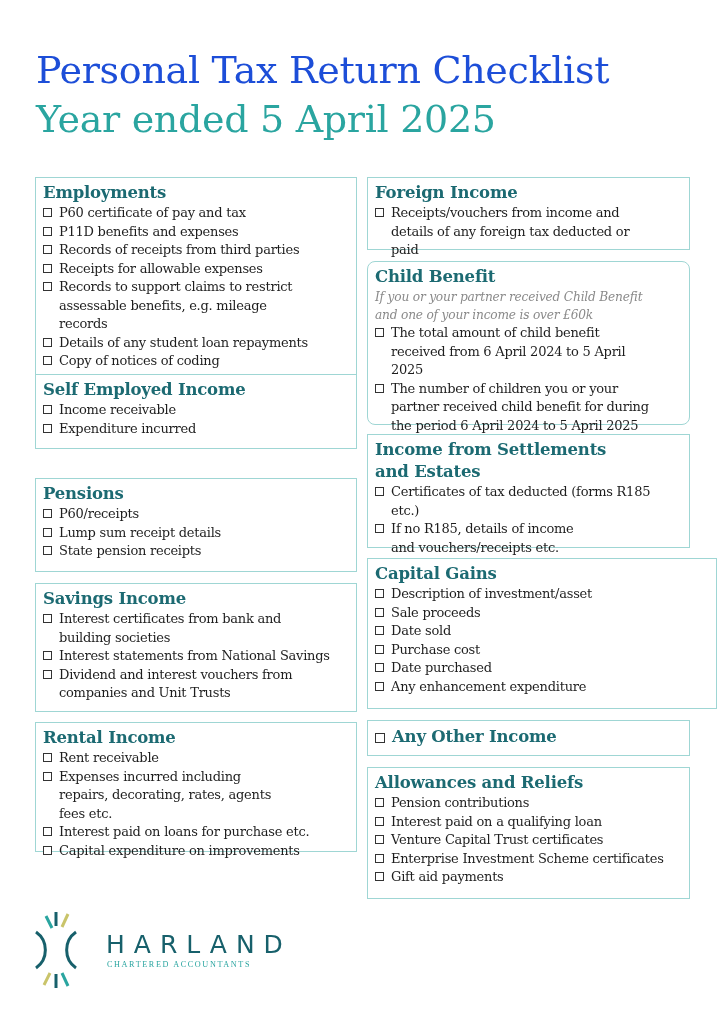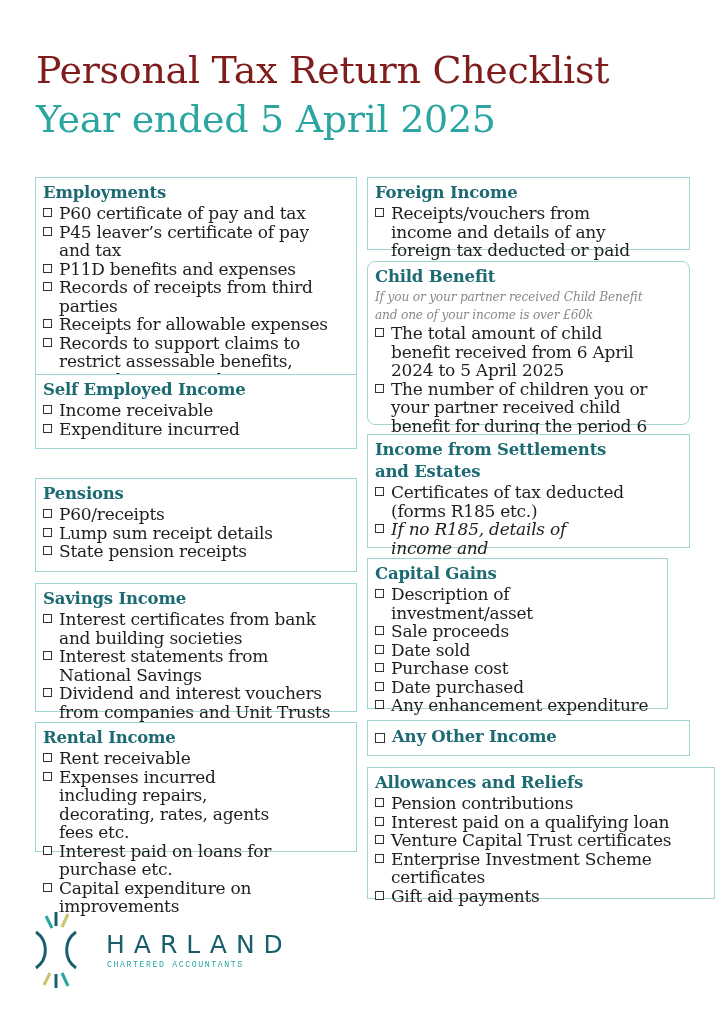--- a/index.html
+++ b/index.html
@@ -1,53 +1,52 @@
 <!DOCTYPE html>
 <html><head>
 <meta charset="utf-8">
 <style>
   html, body { margin:0; padding:0; background:#ffffff; }
   body { width:724px; height:1024px; position:relative; overflow:hidden;
          font-family:"DejaVu Serif","Liberation Serif",serif; color:#1e1e1e; }
   .title { position:absolute; left:36px; top:48px; font-size:38px; line-height:44px;
-           color:#7f1d1d; white-space:nowrap; letter-spacing:-0.3px;
+           color:#1d4ed8; white-space:nowrap; letter-spacing:-0.3px;
            font-family:"DejaVu Serif",serif; }
   .subtitle { position:absolute; left:36px; top:97px; font-size:38px; line-height:44px;
               color:#2aa5a0; white-space:nowrap; letter-spacing:-0.3px;
               font-family:"DejaVu Serif",serif; }
   .box { position:absolute; border:1.5px solid #9fd6d4; box-sizing:border-box;
          padding:4px 14px 0 7px; background:#fff; }
   .box h2 { margin:0; font-weight:bold; font-size:16.5px; line-height:22px;
             color:#1c6a72; letter-spacing:-0.2px; }
   .box .note { font-style:italic; color:#8a8a8a; font-size:12.2px; line-height:18px; letter-spacing:-0.2px; }
   ul { list-style:none; margin:0; padding:0; }
-  li { position:relative; padding-left:16px; font-size:17px; line-height:18.5px;
+  li { position:relative; padding-left:16px; font-size:13px; line-height:18.5px;
        letter-spacing:-0.25px; }
   li .cb { position:absolute; left:0; top:4px; width:9px; height:9px;
            border:1.2px solid #333; box-sizing:border-box; background:#fff; cursor:pointer; }
   .inline-head { display:flex; align-items:center; }
   .inline-head .cb { position:static; width:10px; height:10px; border:1.3px solid #333;
                      box-sizing:border-box; margin-right:7px; margin-top:2px; }
   .logo { position:absolute; left:30px; top:910px; width:240px; height:80px; }
   .logo-word { position:absolute; left:76px; top:20px; font-family:"DejaVu Sans","Liberation Sans",sans-serif;
                font-size:25px; letter-spacing:9px; color:#17606b; font-weight:normal; }
-  .logo-sub { position:absolute; left:77px; top:50px; font-family:Liberation Mono, monospace;
+  .logo-sub { position:absolute; left:77px; top:50px; font-family:Liberation Serif, serif;
               font-size:8.2px; letter-spacing:1.6px; color:#2aa5a0; white-space:nowrap; }
 </style>
 </head>
 <body>
 
 <div class="title">Personal Tax Return Checklist</div>
 <div class="subtitle">Year ended 5 April 2025</div>
 
 <div class="box" style="left:35px; top:177px; width:322px; height:205px;">
   <h2>Employments</h2>
   <ul>
     <li><span class="cb"></span><span>P60 certificate of pay and tax</span></li>
-    <li><span class="cb"></span><span>P45 leaver’s certificate of pay and tax</span></li>
     <li><span class="cb"></span><span>P11D benefits and expenses</span></li>
     <li><span class="cb"></span><span>Records of receipts from third parties</span></li>
     <li><span class="cb"></span><span>Receipts for allowable expenses</span></li>
     <li style="padding-right:30px;"><span class="cb"></span><span>Records to support claims to restrict assessable benefits, e.g. mileage records</span></li>
     <li><span class="cb"></span><span>Details of any student loan repayments</span></li>
     <li><span class="cb"></span><span>Copy of notices of coding</span></li>
   </ul>
 </div>
 
 <div class="box" style="left:35px; top:374px; width:322px; height:75px;">
@@ -99,44 +98,44 @@
   <ul>
     <li style="padding-right:30px;"><span class="cb"></span><span>The total amount of child benefit received from 6 April 2024 to 5 April 2025</span></li>
     <li style="padding-right:20px;"><span class="cb"></span><span>The number of children you or your partner received child benefit for during the period 6 April 2024 to 5 April 2025</span></li>
   </ul>
 </div>
 
 <div class="box" style="left:367px; top:434px; width:323px; height:114px;">
   <h2 style="padding-right:50px;">Income from Settlements and Estates</h2>
   <ul>
     <li><span class="cb"></span><span>Certificates of tax deducted (forms R185 etc.)</span></li>
-    <li style="padding-right:80px;font-style:italic;"><span class="cb"></span><span>If no R185, details of income and vouchers/receipts etc.</span></li>
+    <li style="padding-right:80px;"><span class="cb"></span><span>If no R185, details of income and vouchers/receipts etc.</span></li>
   </ul>
 </div>
 
-<div class="box" style="left:367px; top:558px; width:301px; height:151px;">
+<div class="box" style="left:367px; top:558px; width:350px; height:151px;">
   <h2>Capital Gains</h2>
   <ul>
     <li><span class="cb"></span><span>Description of investment/asset</span></li>
     <li><span class="cb"></span><span>Sale proceeds</span></li>
     <li><span class="cb"></span><span>Date sold</span></li>
     <li><span class="cb"></span><span>Purchase cost</span></li>
     <li><span class="cb"></span><span>Date purchased</span></li>
     <li><span class="cb"></span><span>Any enhancement expenditure</span></li>
   </ul>
 </div>
 
 <div class="box" style="left:367px; top:720px; width:323px; height:36px; padding-top:5px;">
   <div class="inline-head">
     <span class="cb"></span>
     <h2>Any Other Income</h2>
   </div>
 </div>
 
-<div class="box" style="left:367px; top:767px; width:348px; height:132px;">
+<div class="box" style="left:367px; top:767px; width:323px; height:132px;">
   <h2>Allowances and Reliefs</h2>
   <ul>
     <li><span class="cb"></span><span>Pension contributions</span></li>
     <li><span class="cb"></span><span>Interest paid on a qualifying loan</span></li>
     <li><span class="cb"></span><span>Venture Capital Trust certificates</span></li>
     <li><span class="cb"></span><span>Enterprise Investment Scheme certificates</span></li>
     <li><span class="cb"></span><span>Gift aid payments</span></li>
   </ul>
 </div>
 

